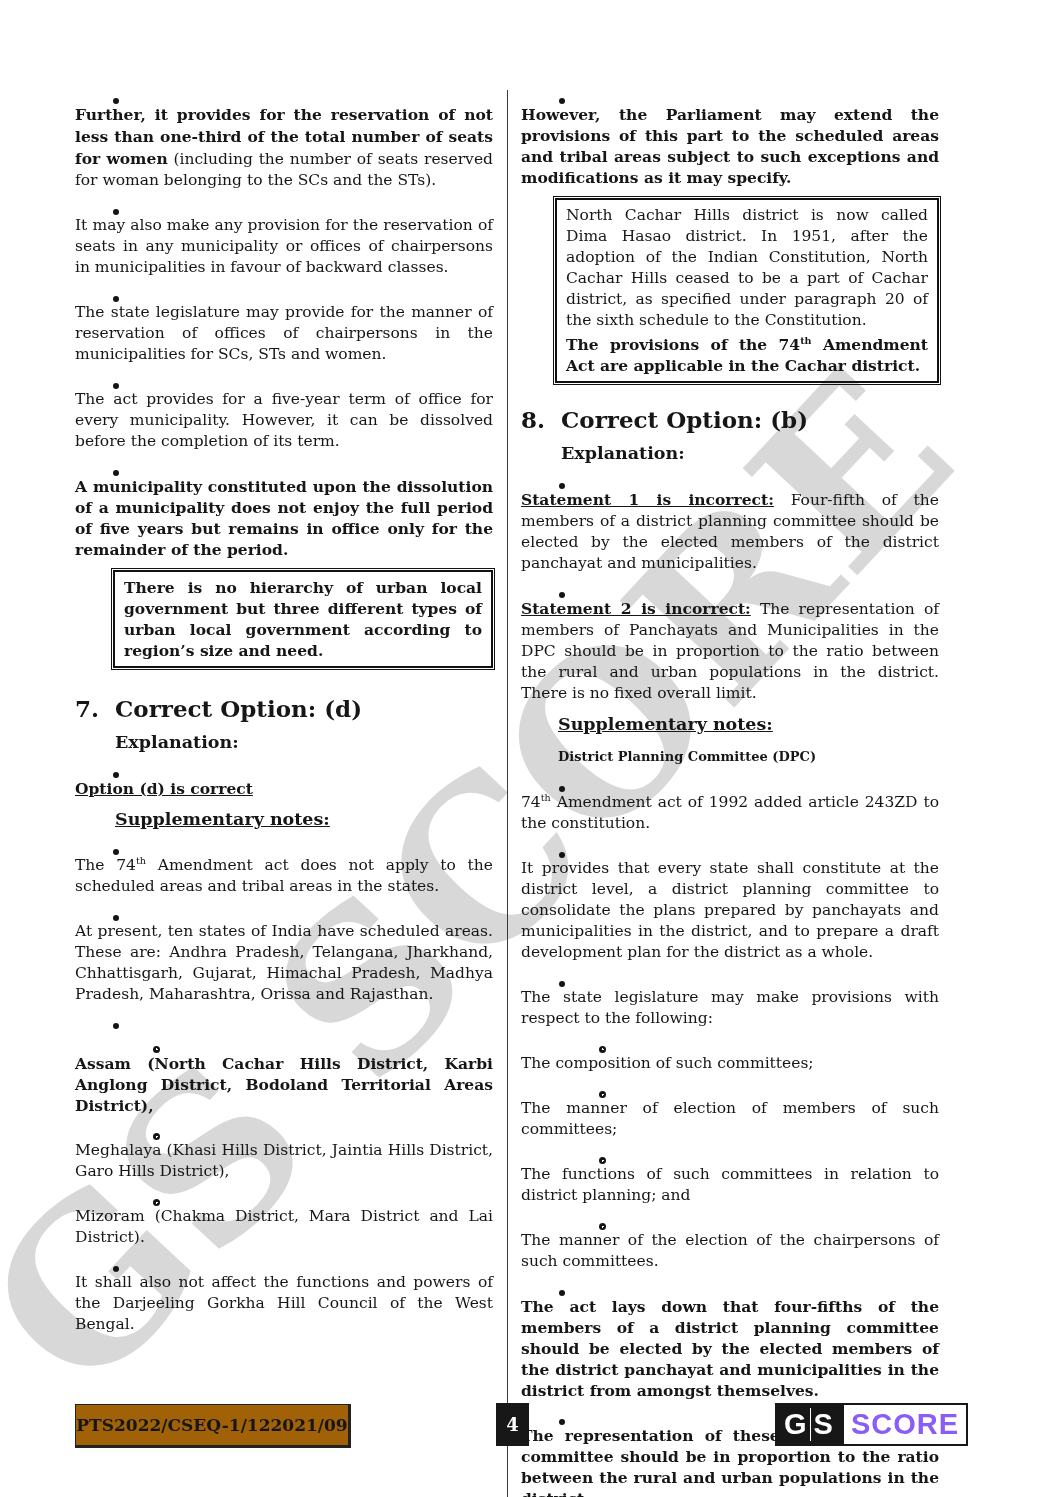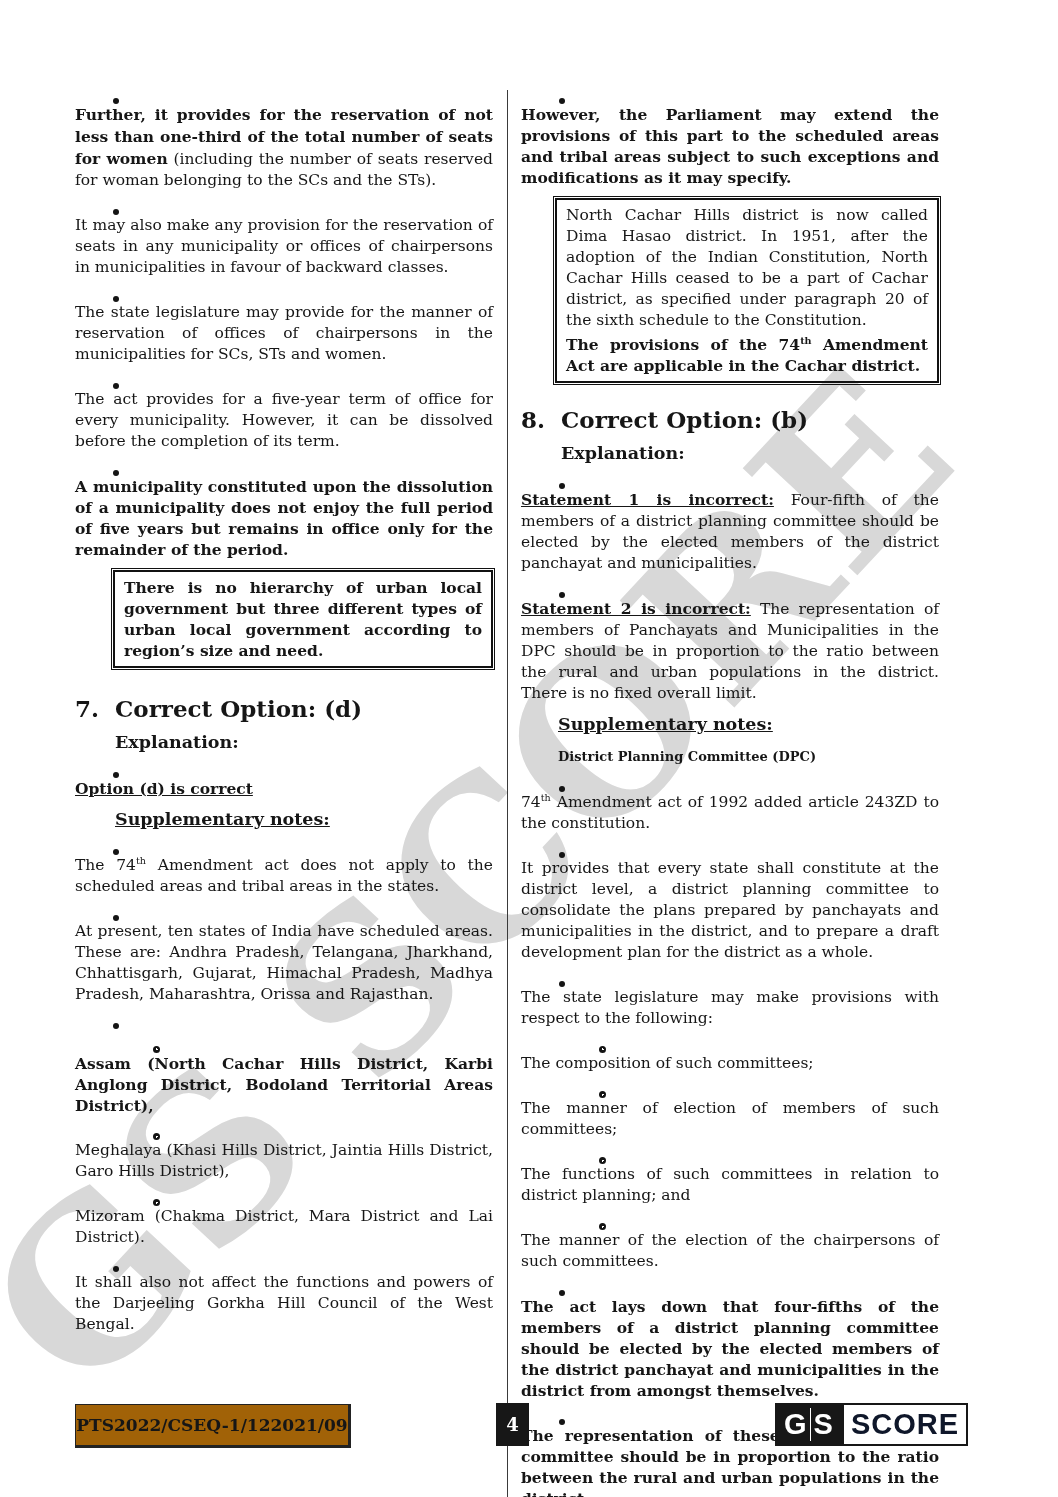--- a/index.html
+++ b/index.html
@@ -81,21 +81,21 @@
     font-family:"Liberation Sans", sans-serif;font-weight:bold;font-size:29px;
   }
   .logo-gs{
     background:#171717;color:#fff;
     display:flex;align-items:center;justify-content:center;
     padding:0 9px;
   }
   .logo-gs .g{padding-right:3px;}
   .logo-gs .s{border-left:1px solid #fff;padding-left:3px;}
   .logo-score{
-    background:#fff;color:#0f172a;border:2.5px solid #171717;
+    background:#fff;color:#8b5cf6;border:2.5px solid #171717;
     display:flex;align-items:center;justify-content:center;
     padding:0 7px;letter-spacing:1px;
   }
 </style>
 </head>
 <body>
 
 <div class="page">
 
   <div class="watermark">GS SCORE</div>

